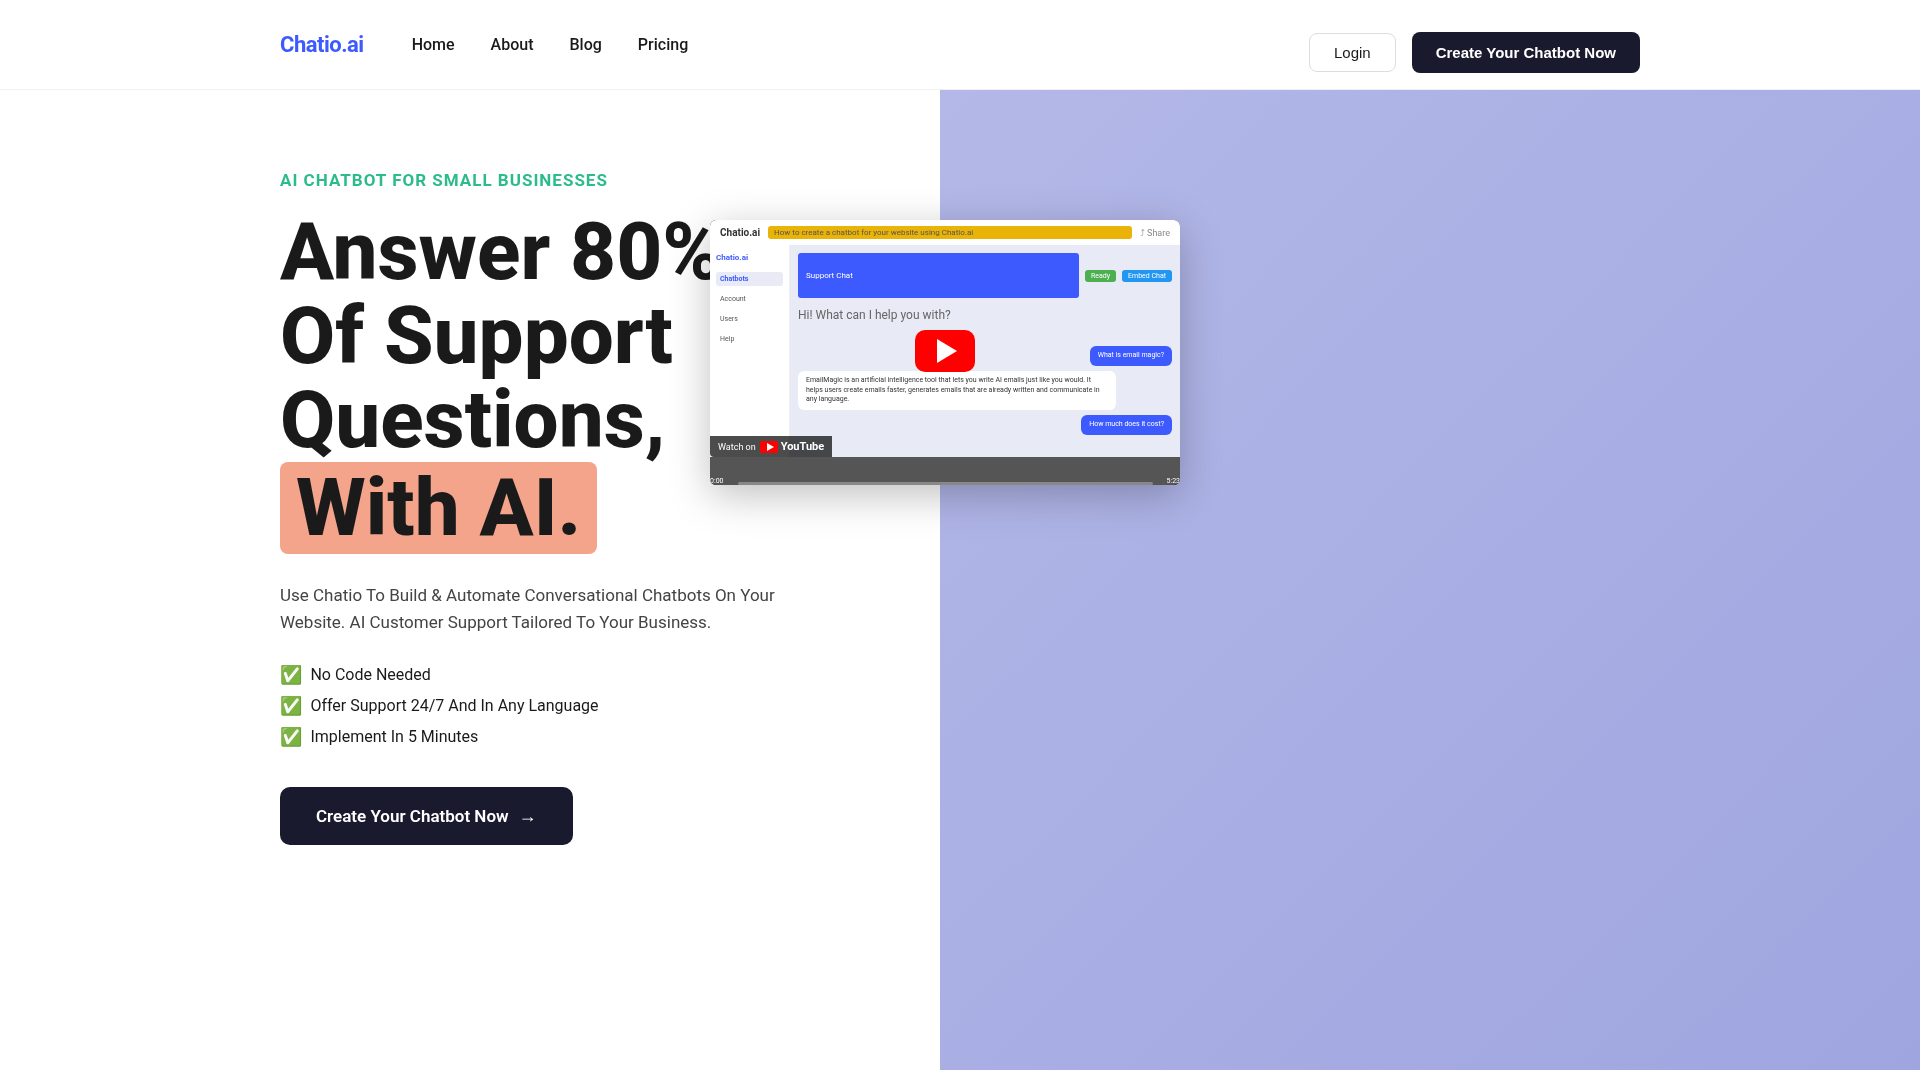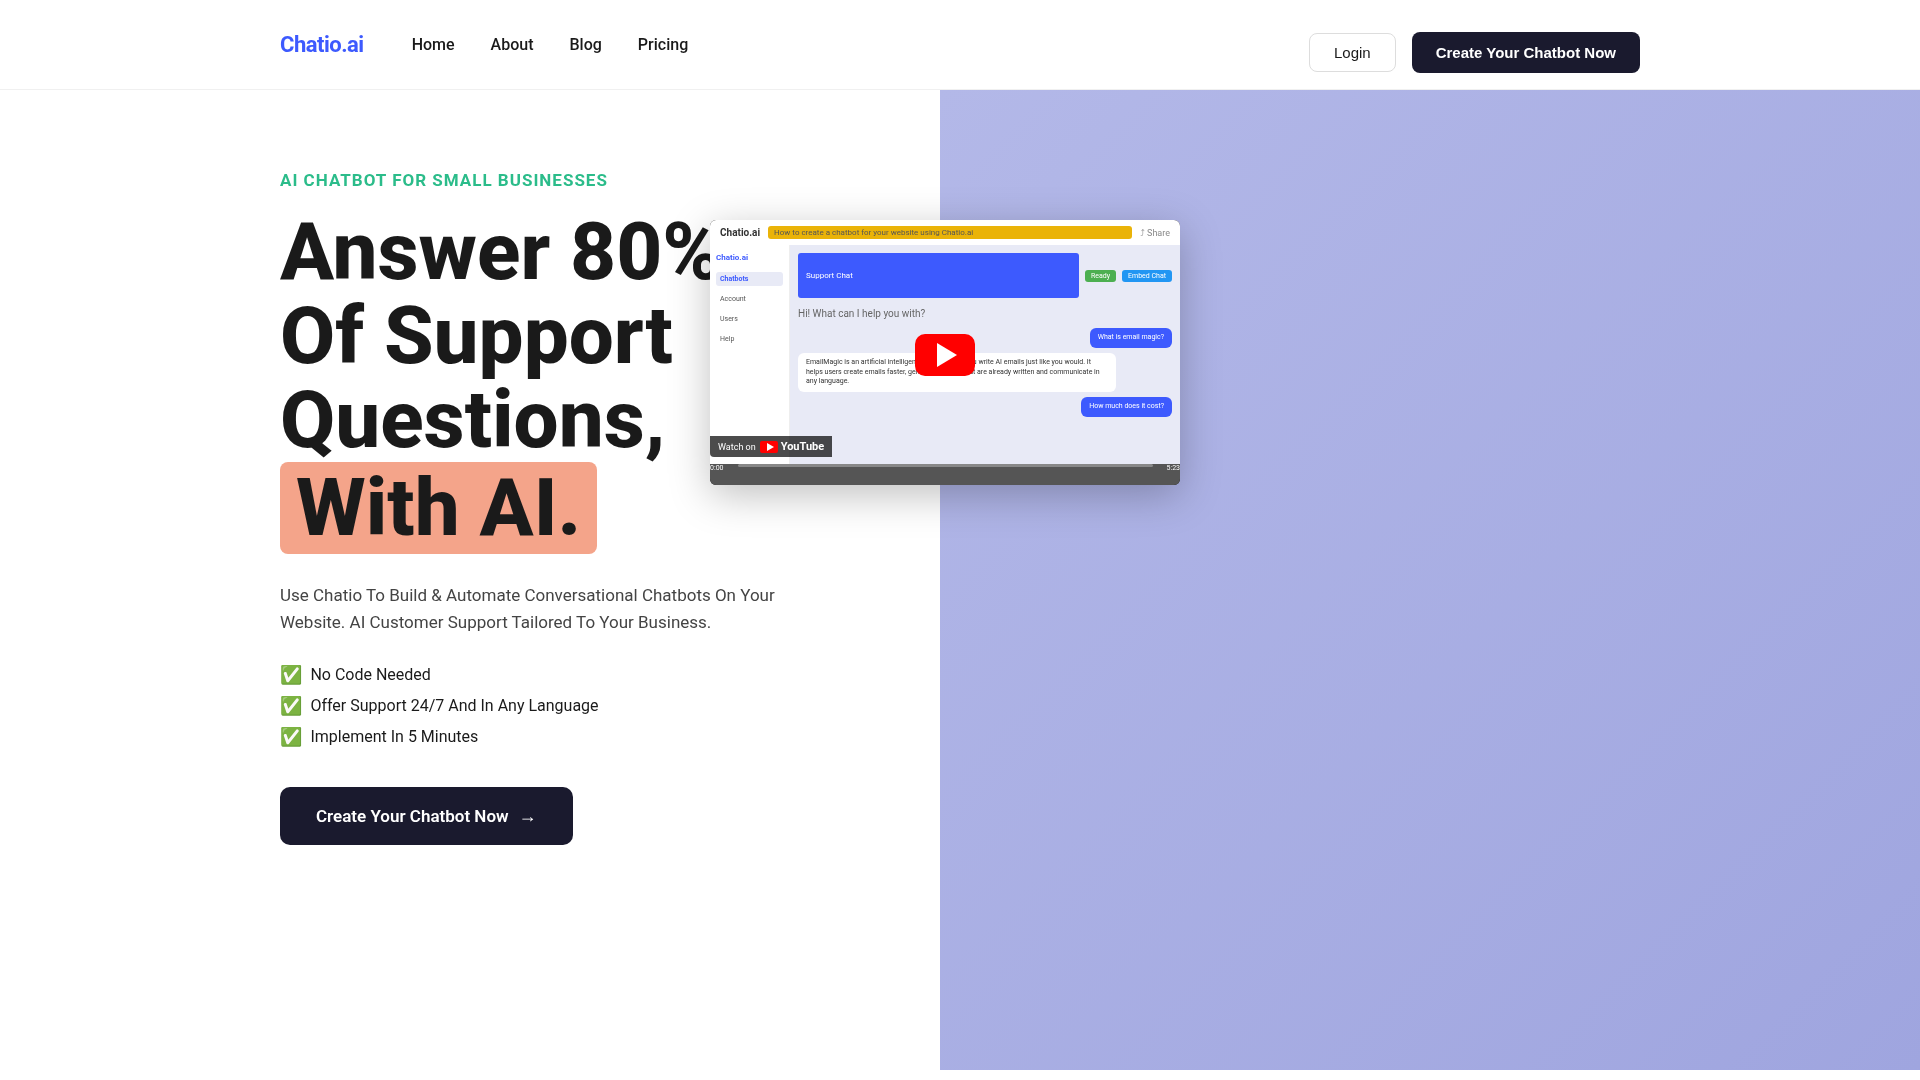--- a/index.html
+++ b/index.html
@@ -214,23 +214,23 @@
     }
 
     .yt-chat-area {
       display: flex;
       flex-direction: column;
       gap: 5px;
     }
 
     .yt-bottom-bar {
       background: #555;
-      height: 21px;
-      display: flex;
-      align-items: flex-start;
+      height: 28px;
+      display: flex;
+      align-items: flex-end;
       justify-content: center;
       gap: 8px;
     }
 
     .play-btn-overlay {
       position: absolute;
       top: 50%;
       left: 50%;
       transform: translate(-50%, -50%);
       width: 60px;
@@ -415,21 +415,21 @@
             <div class="yt-sidebar-item">Users</div>
             <div class="yt-sidebar-item">Help</div>
           </div>
 
           <div class="yt-content">
             <div style="display:flex;align-items:center;gap:6px;margin-bottom:4px">
               <div style="flex:1;background:#3d5afe;color:#fff;font-size:8px;padding:18px 8px;border-radius:3px">Support Chat</div>
               <div style="background:#4caf50;color:#fff;font-size:7px;padding:2px 6px;border-radius:3px">Ready</div>
               <div style="background:#2196f3;color:#fff;font-size:7px;padding:2px 6px;border-radius:3px">Embed Chat</div>
             </div>
-            <div style="font-size:10px;color:#666;margin-bottom:3px">Hi! What can I help you with?</div>
+            <div style="font-size:12px;color:#666;margin-bottom:18px">Hi! What can I help you with?</div>
             <div class="yt-chat-area">
               <div class="yt-chat-bubble right">What is email magic?</div>
               <div class="yt-chat-bubble">EmailMagic is an artificial intelligence tool that lets you write AI emails just like you would. It helps users create emails faster, generates emails that are already written and communicate in any language.</div>
               <div class="yt-chat-bubble right">How much does it cost?</div>
             </div>
           </div>
 
           <div class="play-btn-overlay">
             <div class="play-triangle"></div>
           </div>

